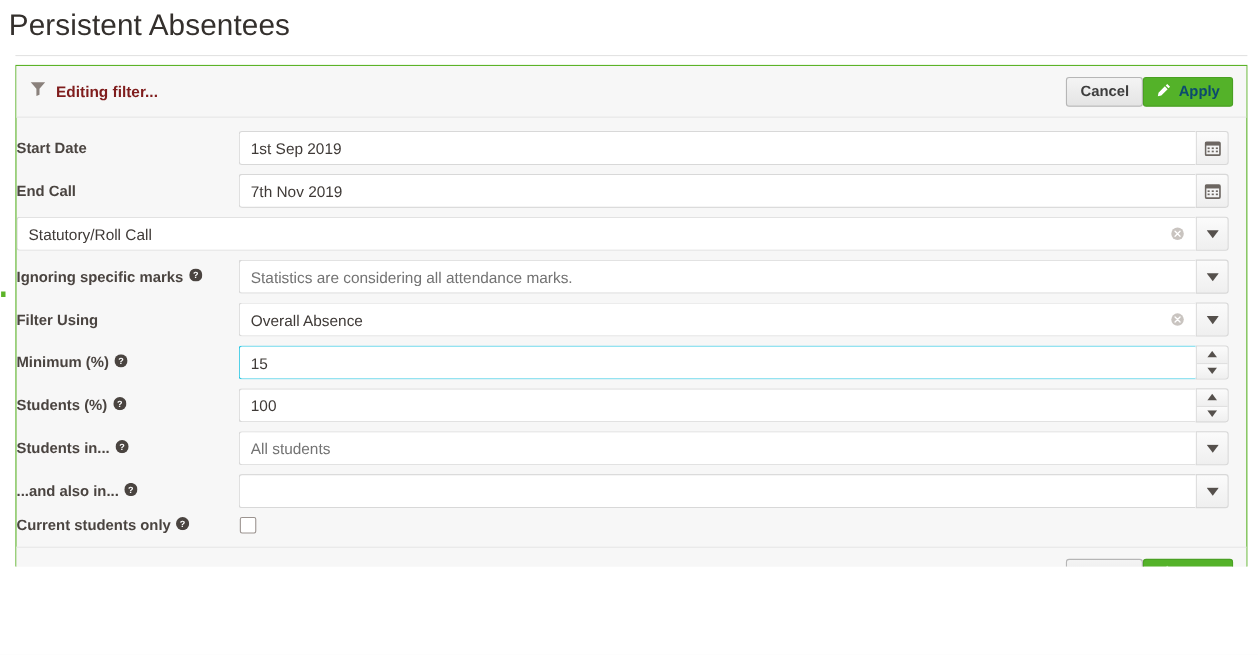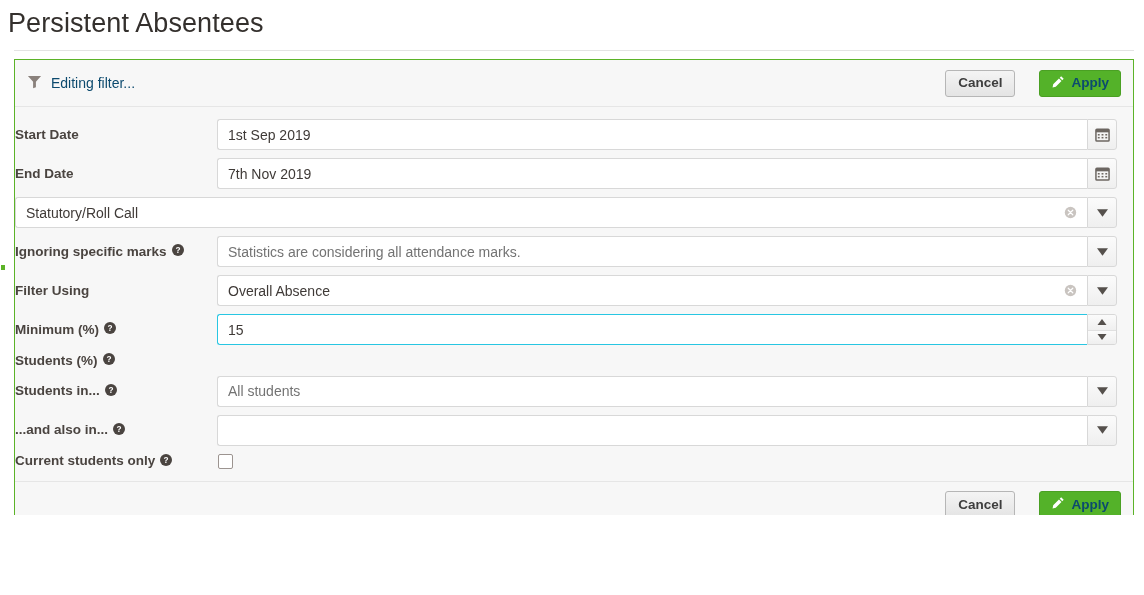--- a/index.html
+++ b/index.html
@@ -48,25 +48,25 @@
     justify-content: space-between;
     height: 47px;
     padding: 0 12px 0 12px;
     background: #f7f7f7;
     border-bottom: 1px solid #e6e6e6;
   }
   .panel-header-left { display: flex; align-items: center; gap: 9px; }
   .filter-icon { display:block; }
   .editing-text {
     font-size: 14px;
-    color: #0c4a6e;
-    font-weight: 400;
-  }
-
-  .btn-row { display: flex; align-items: center; gap: 24px; }
+    color: #7f1d1d;
+    font-weight: 700;
+  }
+
+  .btn-row { display: flex; align-items: center; gap: 0; }
 
   .btn {
     display: inline-flex;
     align-items: center;
     justify-content: center;
     gap: 6px;
     height: 27px;
     padding: 0 12px;
     font-size: 13.5px;
     font-weight: 700;
@@ -263,21 +263,21 @@
                   <rect x="3" y="10.6" width="2" height="1.6"></rect>
                   <rect x="7" y="10.6" width="2" height="1.6"></rect>
                   <rect x="11" y="10.6" width="2" height="1.6"></rect>
                 </g>
               </svg>
             </div>
           </div>
         </div>
         <div class="row">
           <div class="label-col">
-            <span>End Date</span>
+            <span>End Call</span>
           </div>
           <div class="field-col">
             <div class="input attached">
               <span class="input-text">7th Nov 2019</span>
             </div>
             <div class="addon">
               <svg width="15" height="15" viewBox="0 0 16 16">
                 <rect x="1" y="2.5" width="14" height="12.5" rx="1" fill="none" stroke="#6d6762" stroke-width="1.6"></rect>
                 <rect x="1" y="2.5" width="14" height="3.2" fill="#6d6762"></rect>
                 <g fill="#6d6762">
@@ -377,20 +377,37 @@
           </div>
         </div>
         <div class="row">
           <div class="label-col">
             <span>Students (%)</span>
             <span class="help-icon"><svg width="12" height="12" viewBox="0 0 16 16">
                 <circle cx="8" cy="8" r="8" fill="#4a4440"></circle>
                 <text x="8" y="12" font-size="11" font-family="Liberation Sans, sans-serif" font-weight="700" fill="#ffffff" text-anchor="middle">?</text>
               </svg></span>
           </div>
+          <div class="field-col">
+            <div class="input attached">
+              <span class="input-text">100</span>
+            </div>
+            <div class="spinner">
+              <div class="spinner-btn">
+                <svg width="10" height="6" viewBox="0 0 12 8">
+                  <path d="M6 0l6 8H0z" fill="#55504c"></path>
+                </svg>
+              </div>
+              <div class="spinner-btn">
+                <svg width="10" height="6" viewBox="0 0 12 8">
+                  <path d="M0 0h12L6 8z" fill="#55504c"></path>
+                </svg>
+              </div>
+            </div>
+          </div>
         </div>
         <div class="row">
           <div class="label-col">
             <span>Students in...</span>
             <span class="help-icon"><svg width="12" height="12" viewBox="0 0 16 16">
                 <circle cx="8" cy="8" r="8" fill="#4a4440"></circle>
                 <text x="8" y="12" font-size="11" font-family="Liberation Sans, sans-serif" font-weight="700" fill="#ffffff" text-anchor="middle">?</text>
               </svg></span>
           </div>
           <div class="field-col">

